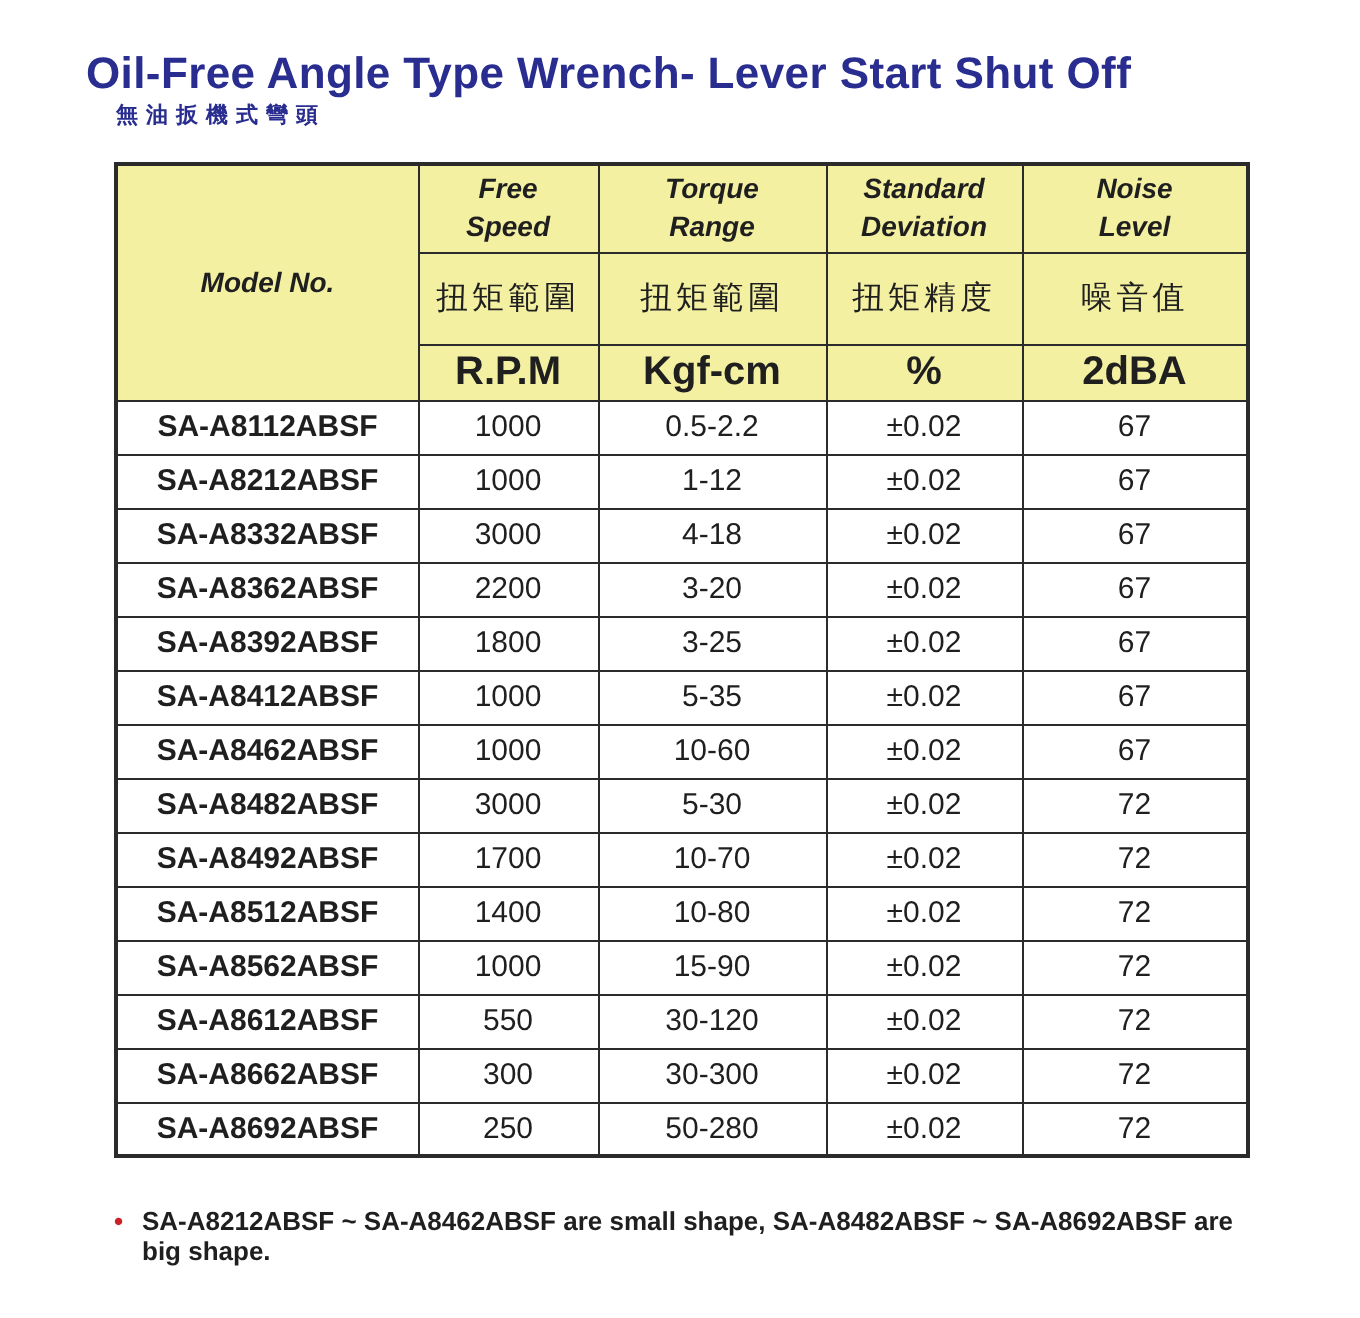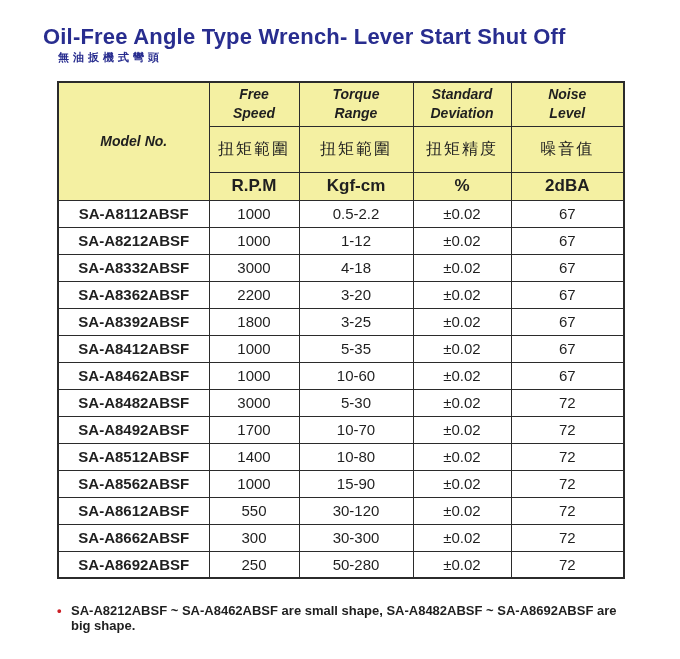--- a/index.html
+++ b/index.html
@@ -43,21 +43,21 @@
   table.spec th, table.spec td {
     border: 1px solid var(--border-col);
     text-align: center;
     vertical-align: middle;
     padding: 0;
   }
   thead th { background: var(--header-bg); }
   th.model-hd { font-size: 16px; font-weight: bold; }
   tr.hd-en th { height: 44px; font-size: 14px; font-weight: bold; white-space: pre-line; line-height: 1.35; font-style: italic; }
   tr.hd-zh th { height: 46px; font-size: 16px; font-weight: normal; letter-spacing: 2px; }
-  tr.hd-unit th { height: 28px; font-size: 17px; font-weight: bold; }
+  tr.hd-unit th { height: 28px; font-size: 20px; font-weight: bold; }
   tbody td { height: 27px; font-size: 15px; background: #ffffff; }
   tbody td.model { font-weight: bold; }
 
   .footnote {
     position: absolute; left: 57px; top: 603px;
     width: 575px;
     display: flex; align-items: flex-start;
     font-size: 13px; font-weight: bold;
     line-height: 15px;
   }

